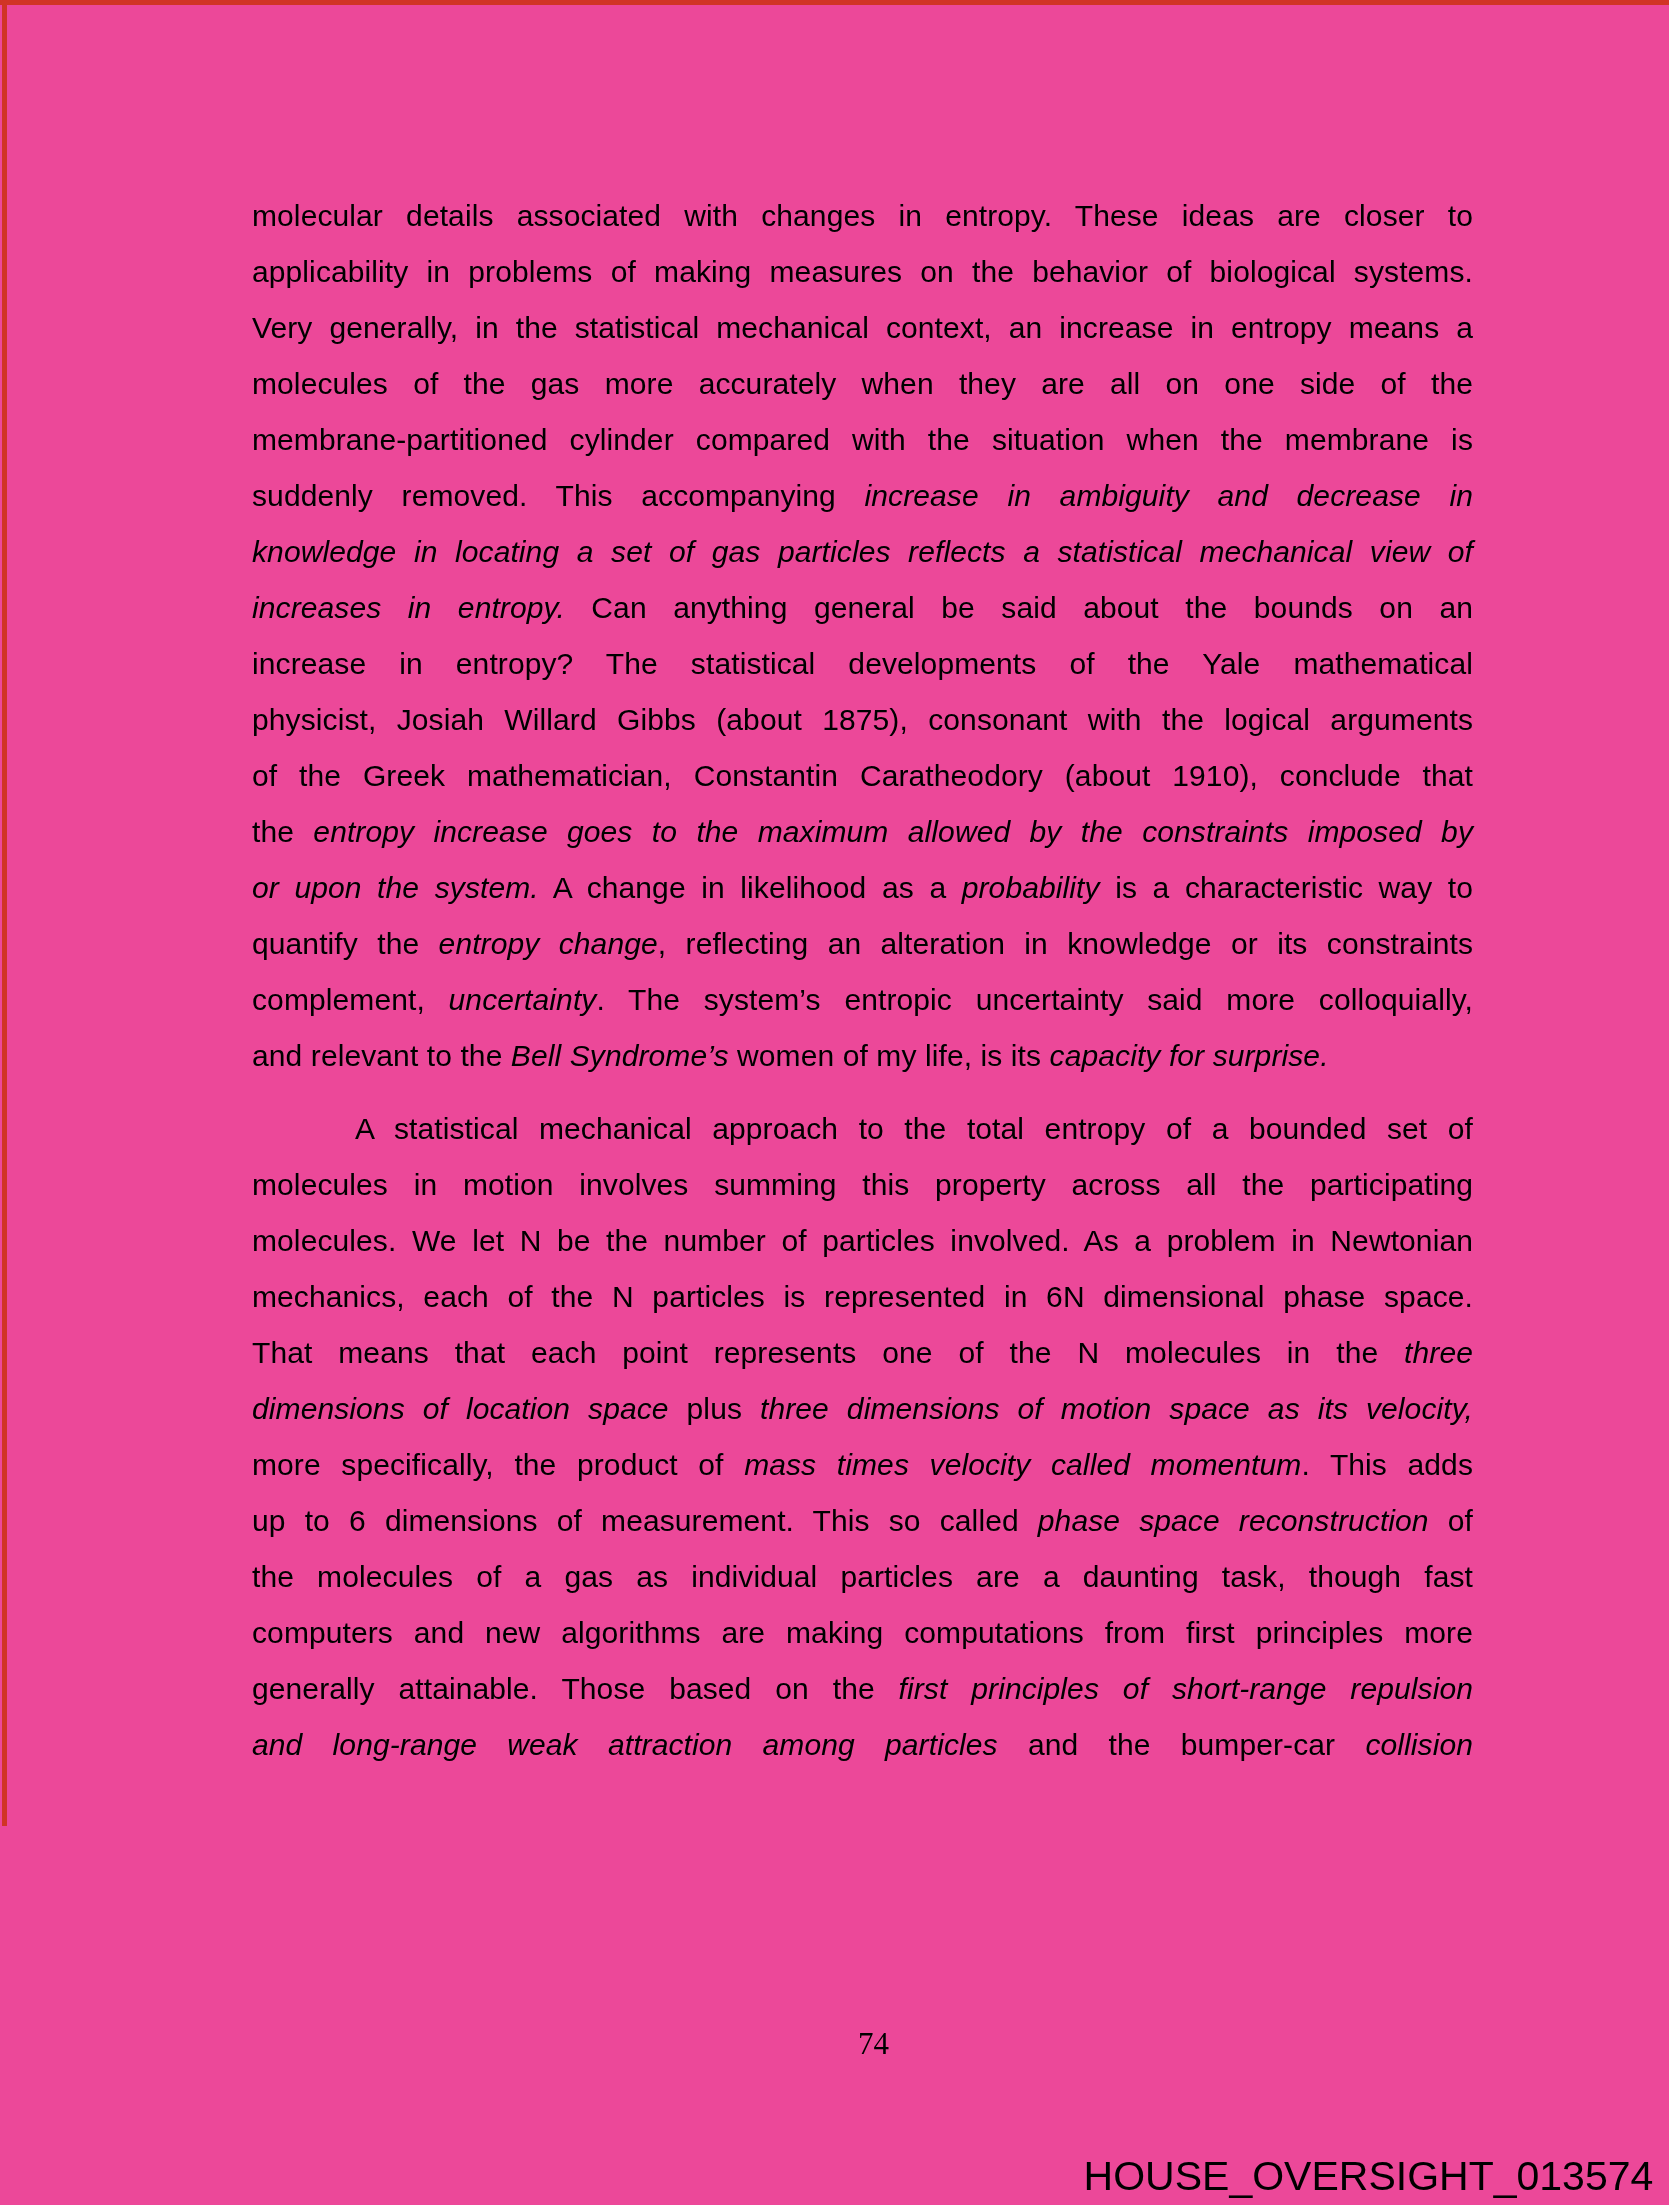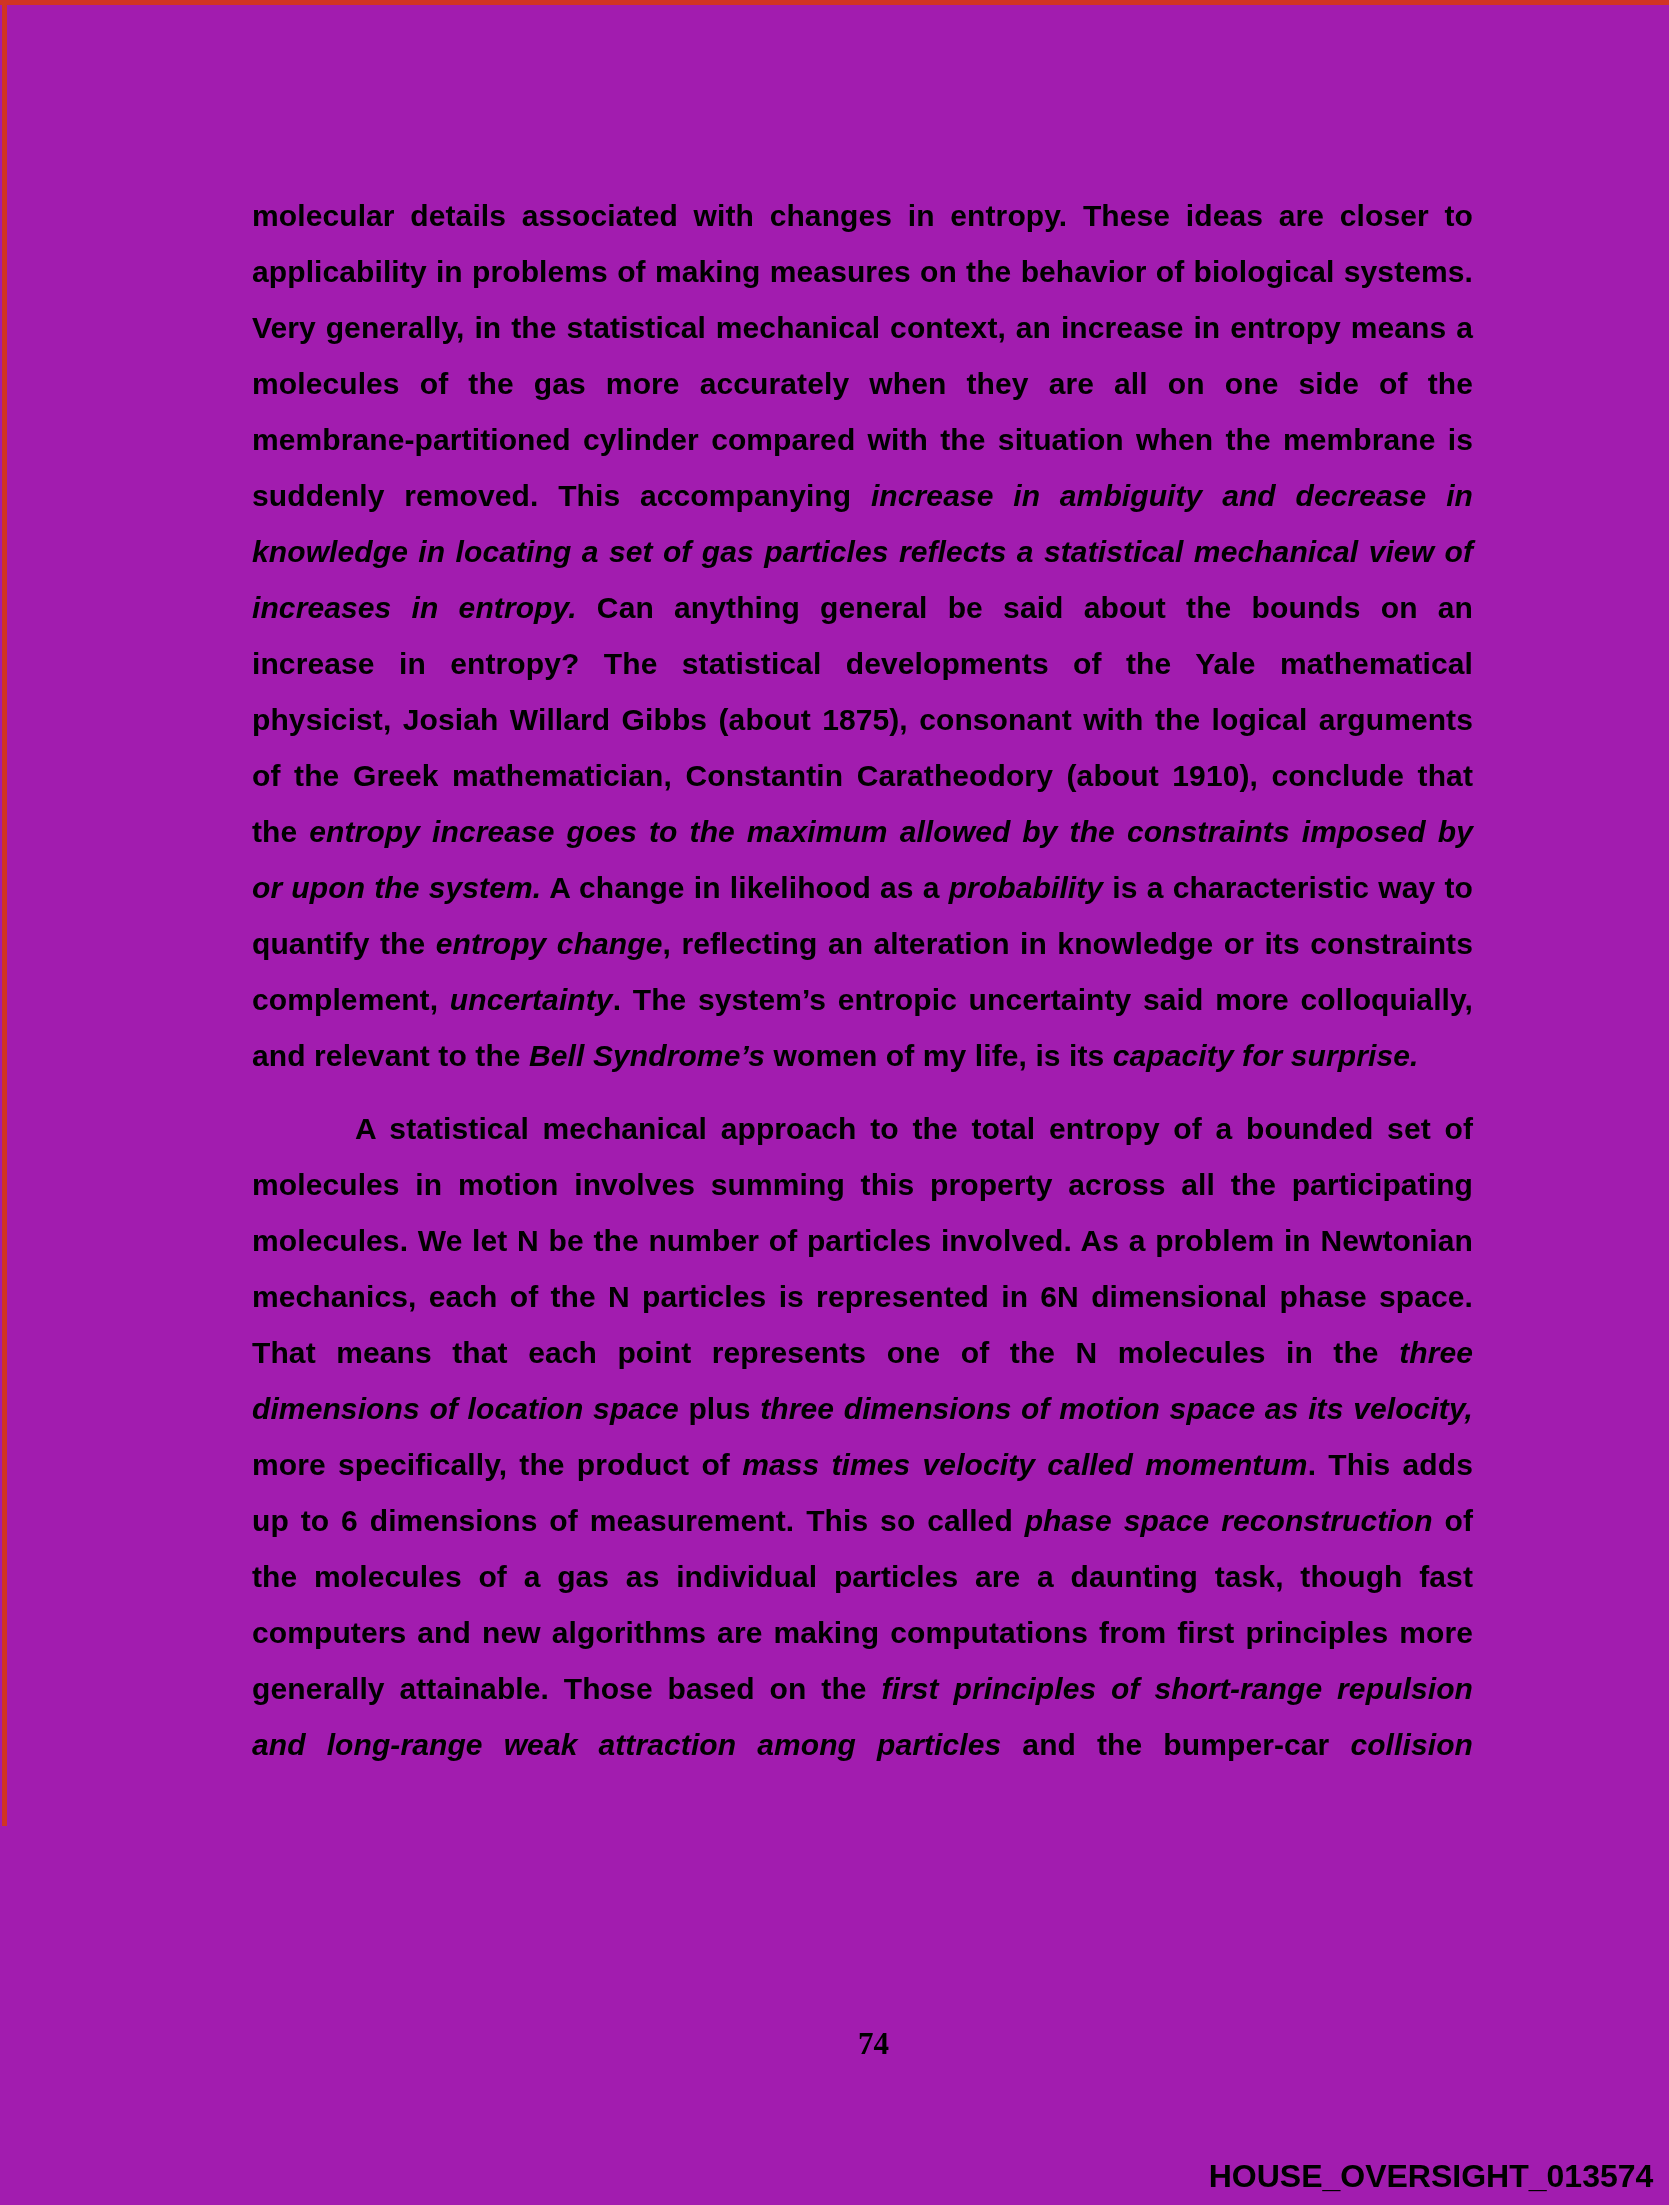--- a/index.html
+++ b/index.html
@@ -1,23 +1,22 @@
 <!DOCTYPE html>
 <html style="font-size:10.5px"><head>
 <meta charset="utf-8">
 <style>
   html,body{margin:0;padding:0;background:#e8e8e8;}
   .page{
     position:relative;
     width:1669px;height:2205px;
-    background:#a21caf;
+    background:#ec4899;
     overflow:hidden;
     font-family:"Liberation Sans",sans-serif;
     color:#000;
-    font-weight:bold;
   }
   
   .scan-top{
     position:absolute;left:0;top:0;width:1669px;height:4.6px;
   }
   .scan-left{
     position:absolute;left:2px;top:0;width:4.6px;height:1826px;
   }
   
   .body-text{
@@ -44,21 +43,21 @@
     left:263px;top:2027px;width:1221px;
     text-align:center;
     font-family:"Liberation Serif",serif;
     font-size:31px;
     line-height:34px;
   }
   
   .bates{
     position:absolute;
     right:15.7px;top:2160px;
-    font-size:32px;
+    font-size:41px;
     line-height:33px;
     font-family:"Liberation Sans",sans-serif;
     margin-left:9px;
   }
 </style>
 </head>
 <body>
 
 <div class="page">
   <div class="scan-top" style="background: rgb(209, 52, 37);"></div>

